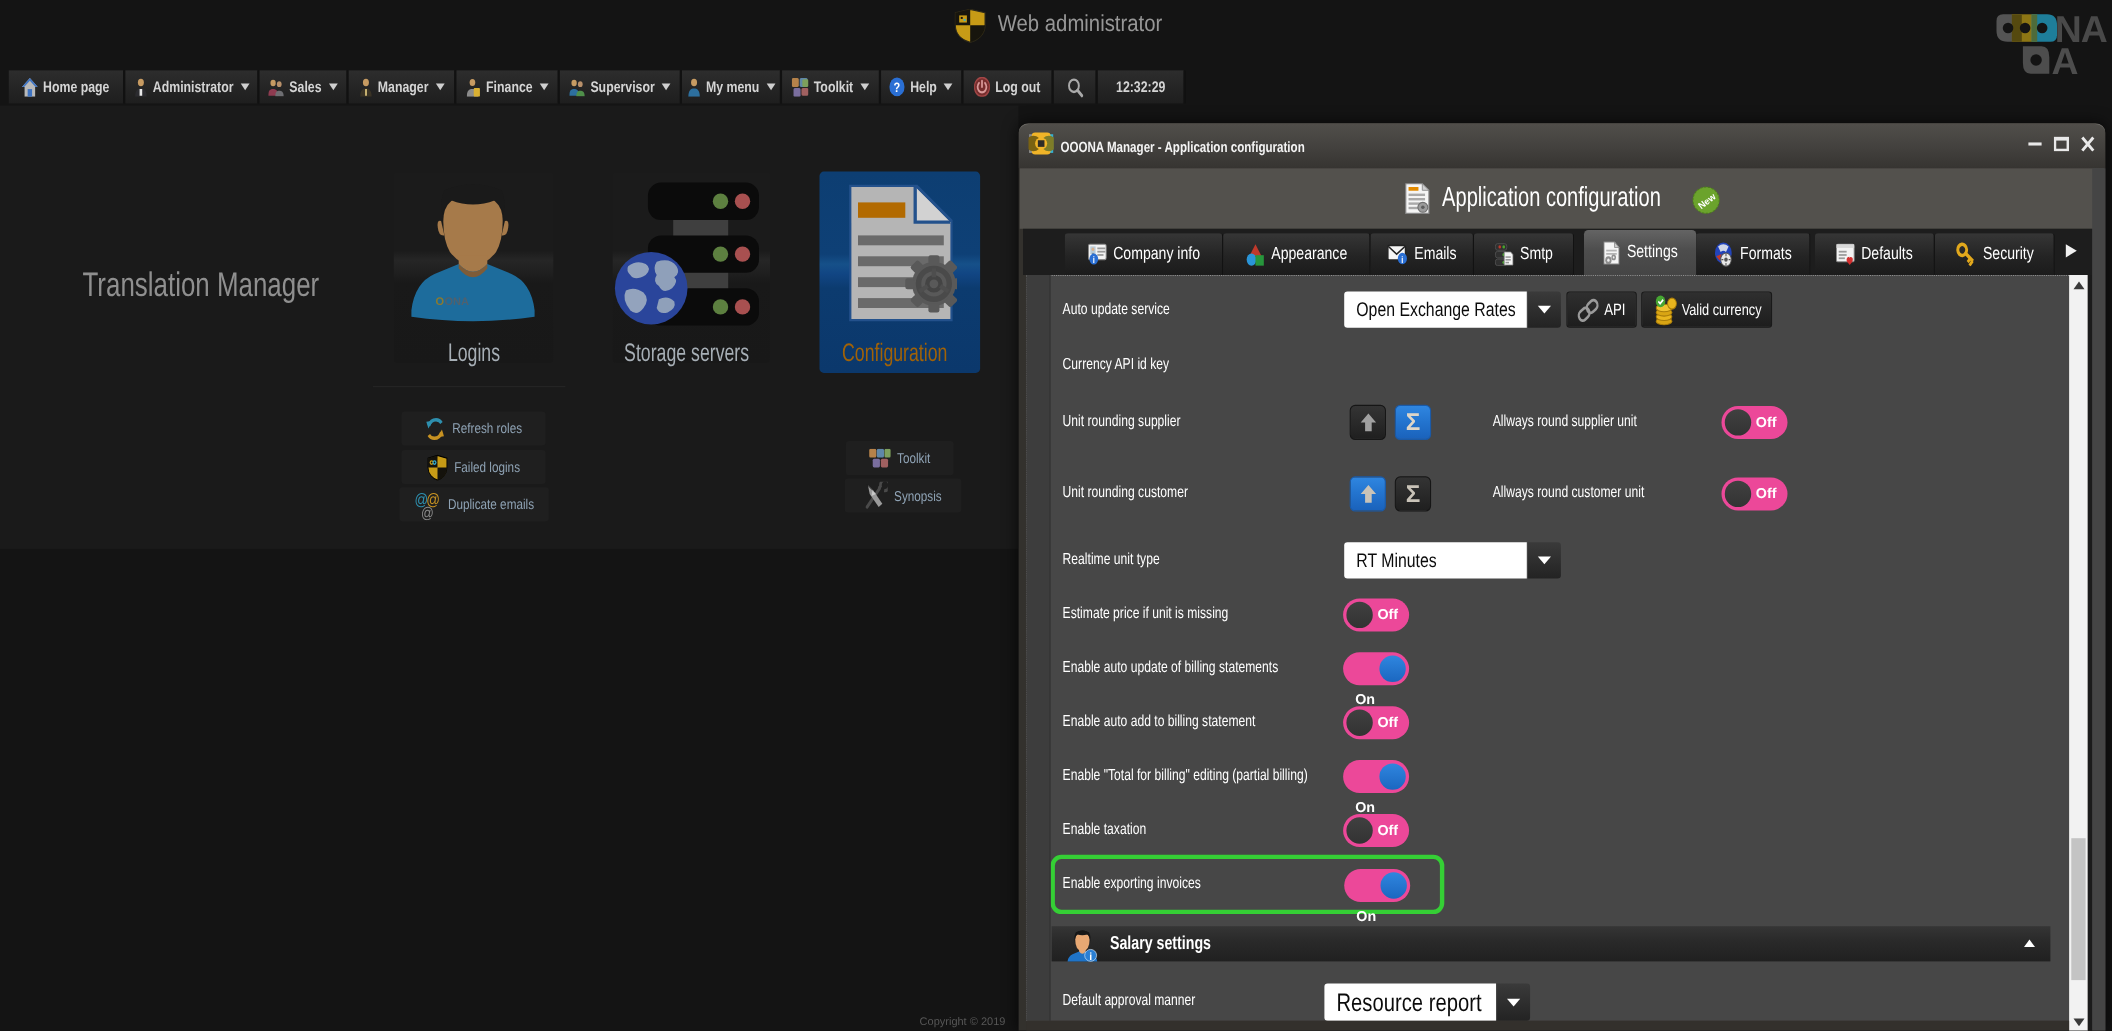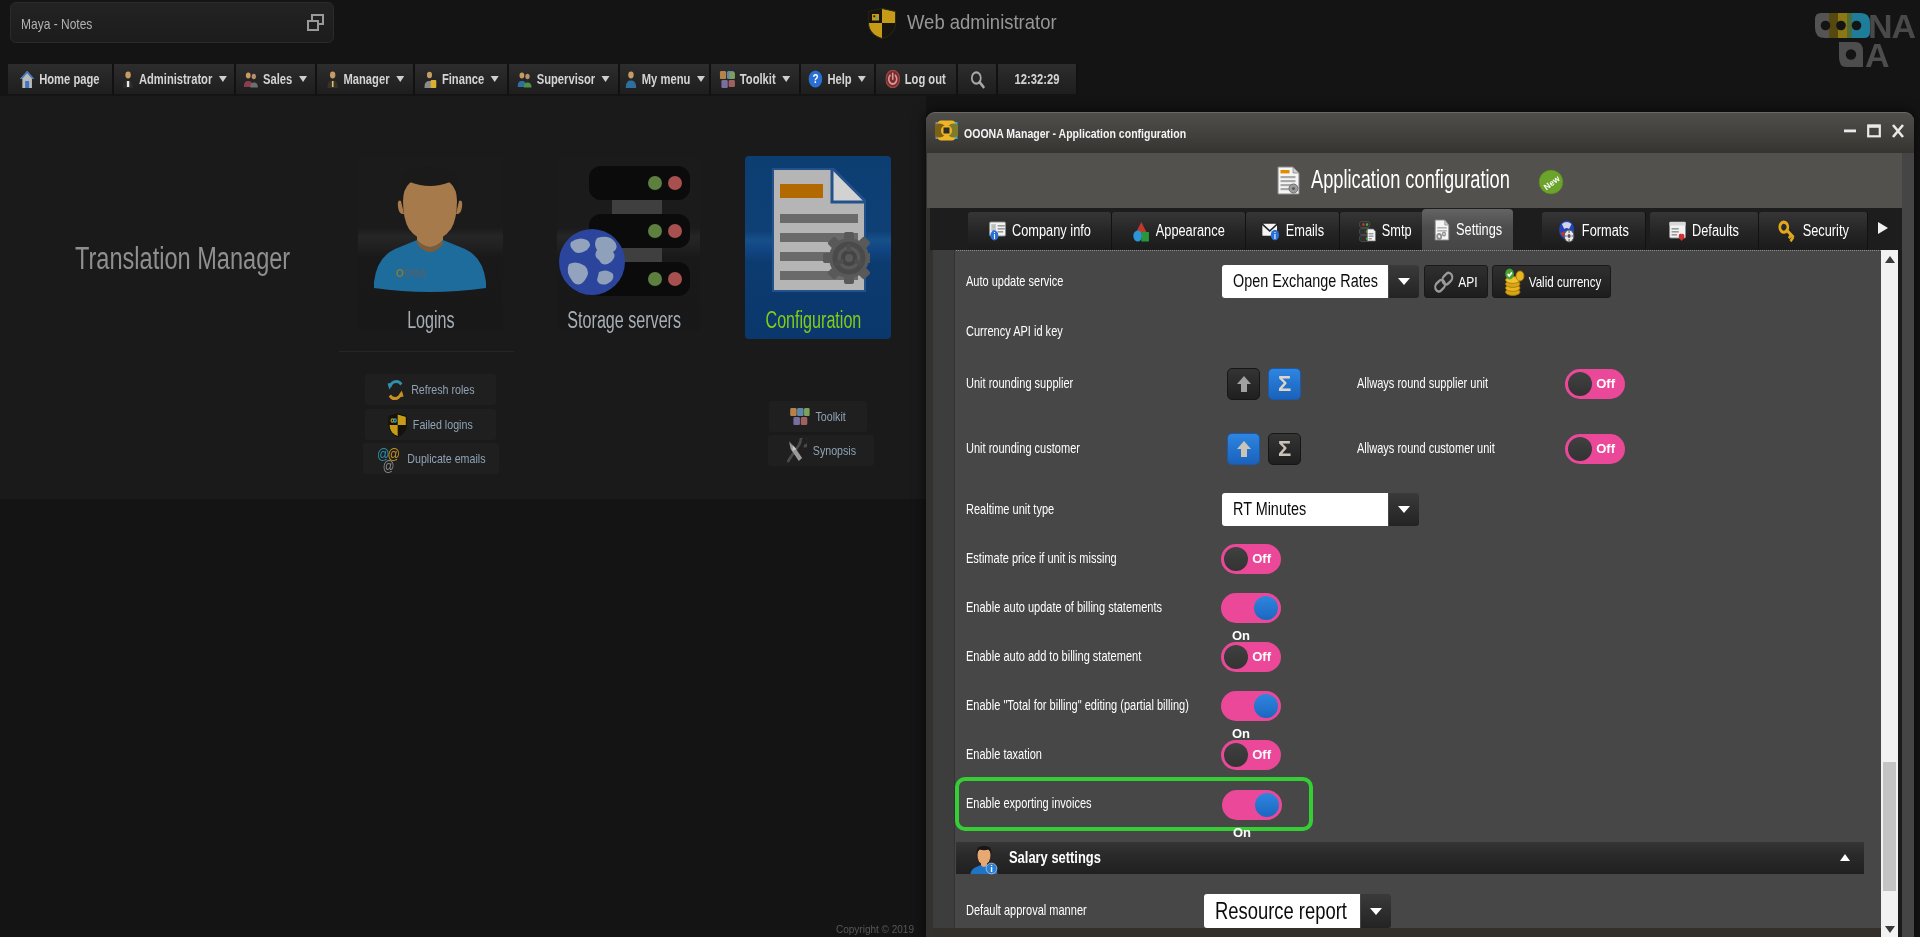--- a/index.html
+++ b/index.html
@@ -83,27 +83,20 @@
 #vthumb { position:absolute; left:2px; width:13px; background:#c4c4c4; }
 .scar { position:absolute; left:4px; width:0; height:0; }
 #winbottom { position:absolute; left:7px; top:816px; width:948px; height:9px; background:#33302c; }
 #rframe-dark { left:972px; top:138px; width:4px; height:687px; background:#1b1b1b; }
 #rframe { left:976px; top:41px; width:12px; height:784px; background:#454545; }
 </style>
 </head>
 <body>
 <div id="page">
 
-  <div id="maya" class="abs">
-      <span class="t">Maya - Notes</span>
-    <svg class="abs" style="left:296px;top:11px" width="18" height="18" viewBox="0 0 18 18">
-      <rect x="5" y="1" width="11" height="9" fill="none" stroke="#999" stroke-width="2"></rect>
-      <rect x="1" y="7" width="10" height="9" fill="#1f1f1f" stroke="#999" stroke-width="2"></rect>
-    </svg>
-  </div>
 
   <svg class="abs" style="left:867px;top:8px" width="30" height="31" viewBox="0 0 30 31">
     <path d="M15 0.5 L28.5 3.5 V15 C28.5 23.5 22 28.5 15 30.5 C8 28.5 1.5 23.5 1.5 15 V3.5 Z" fill="#c79b16" stroke="#2e2a1a" stroke-width="1"></path>
     <path d="M15 0.5 L1.5 3.5 V15 H15 Z" fill="#17150d"></path>
     <path d="M15 15 H28.5 C28.5 23.5 22 28.5 15 30.5 Z" fill="#17150d"></path>
     <rect x="5" y="6" width="7" height="6.5" fill="#c79b16"></rect>
     <rect x="6.4" y="7.4" width="1.8" height="1.8" fill="#17150d"></rect>
     <rect x="9" y="9.2" width="1.8" height="1.8" fill="#35aed1"></rect>
   </svg>
   <div id="webadmin-txt" class="abs">Web administrator</div>
@@ -250,21 +243,21 @@
       </div>
     </div>
 
   <div id="leftpanel" class="abs"></div>
   <div id="tm-title" class="abs">Translation Manager</div>
   <div class="tile" style="left:358px;top:157px;width:145px;height:173px;"></div>
   <div class="tile" style="left:557px;top:157px;width:143px;height:173px;"></div>
   <div class="tile abs" id="tile-config" style="left:745px;top:156px;width:146px;height:183px;"></div>
   <div class="tile-cap" style="left:358px;top:307px;width:145px;"><span>Logins</span></div>
   <div class="tile-cap" style="left:543px;top:307px;width:143px;"><span>Storage servers</span></div>
-  <div class="tile-cap" style="left:745px;top:307px;width:120px;color:#84cc16;"><span>Configuration</span></div>
+  <div class="tile-cap" style="left:745px;top:307px;width:120px;color:#a16207;"><span>Configuration</span></div>
   <div class="abs" style="left:339px;top:351px;width:175px;height:1px;background:#262626;"></div>
 
 <svg class="abs" style="left:369px;top:161px" width="122" height="134" viewBox="0 0 122 134">
   <path d="M33 52 Q29 10 61 9 Q93 10 89 52 Q89 32 84 25 Q74 30 61 30 Q48 30 38 25 Q33 32 33 52 Z" fill="#1a1a1a"></path>
   <path d="M34 40 Q34 16 61 16 Q88 16 88 40 Q88 58 82 68 Q73 80 61 80 Q49 80 40 68 Q34 58 34 40 Z" fill="#a67a4a"></path>
   <path d="M35 12 Q61 1 87 12 Q91 20 89 34 Q86 24 81 21 Q61 29 41 21 Q36 24 33 34 Q31 20 35 12 Z" fill="#1a1a1a"></path>
   <path d="M32 40 Q28 38 29 46 Q30 54 35 53 Z" fill="#a67a4a"></path>
   <path d="M90 40 Q94 38 93 46 Q92 54 87 53 Z" fill="#a67a4a"></path>
   <path d="M48 71 L48 87 Q61 97 74 87 L74 71 Z" fill="#a67a4a"></path>
   <path d="M48 79 Q61 93 74 79 L96 88 Q114 96 117 121 L117 127 Q61 135 5 127 L5 121 Q8 96 26 88 Z" fill="#1d6c9c"></path>
@@ -492,21 +485,21 @@
               <circle cx="10.5" cy="17.5" r="1.5" fill="#49a52e"></circle>
               <circle cx="6" cy="3.5" r="1.5" fill="#c0392b"></circle>
               <path d="M11 8 H18.5 L21 10.5 V20 H11 Z" fill="#f5f5f5" stroke="#777" stroke-width="0.8"></path>
               <rect x="12.5" y="12" width="6" height="1.4" fill="#999"></rect>
               <rect x="12.5" y="14.5" width="6" height="1.4" fill="#999"></rect>
               <rect x="12.5" y="17" width="4" height="1.4" fill="#999"></rect>
             </svg>
             <span>Smtp</span>
           </div>
         </div>
-        <div class="tab sel" style="left:492px;width:91px;text-align:right;">
+        <div class="tab sel" style="left:510px;width:102px;text-align:right;">
           <div class="inner">
             <svg width="21" height="22" viewBox="0 0 21 22">
               <path d="M2 1 H14 L19 6 V21 H2 Z" fill="#f5f5f5" stroke="#888" stroke-width="1"></path>
               <path d="M14 1 L19 6 H14 Z" fill="#cfcfcf" stroke="#888" stroke-width="0.8"></path>
               <rect x="4.5" y="8" width="12" height="1.6" fill="#b5b5b5"></rect>
               <rect x="4.5" y="11" width="12" height="1.6" fill="#b5b5b5"></rect>
               <g fill="#8f8f8f">
                 <circle cx="7" cy="17.5" r="3.6"></circle>
                 <circle cx="13" cy="15" r="2.6"></circle>
               </g>

